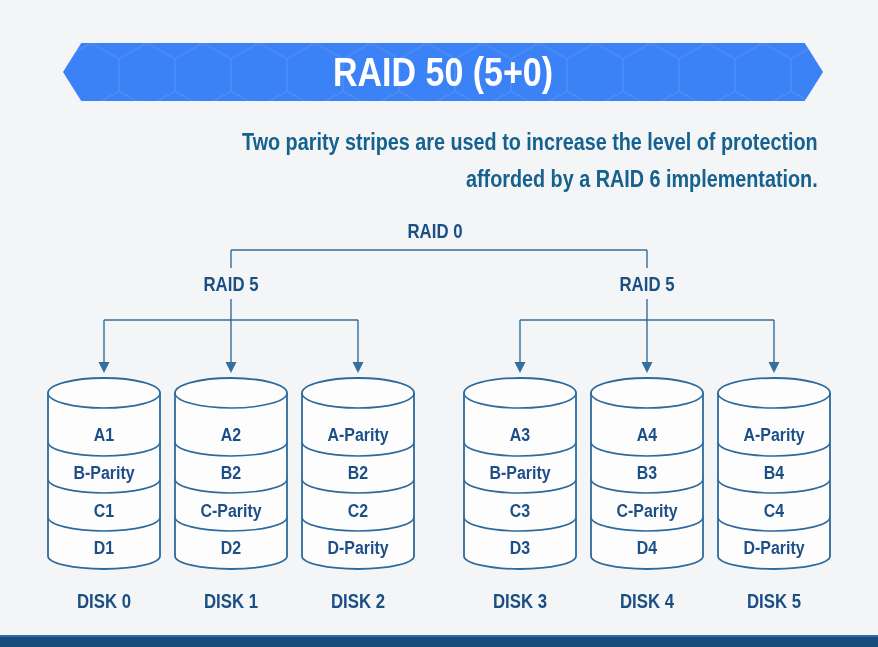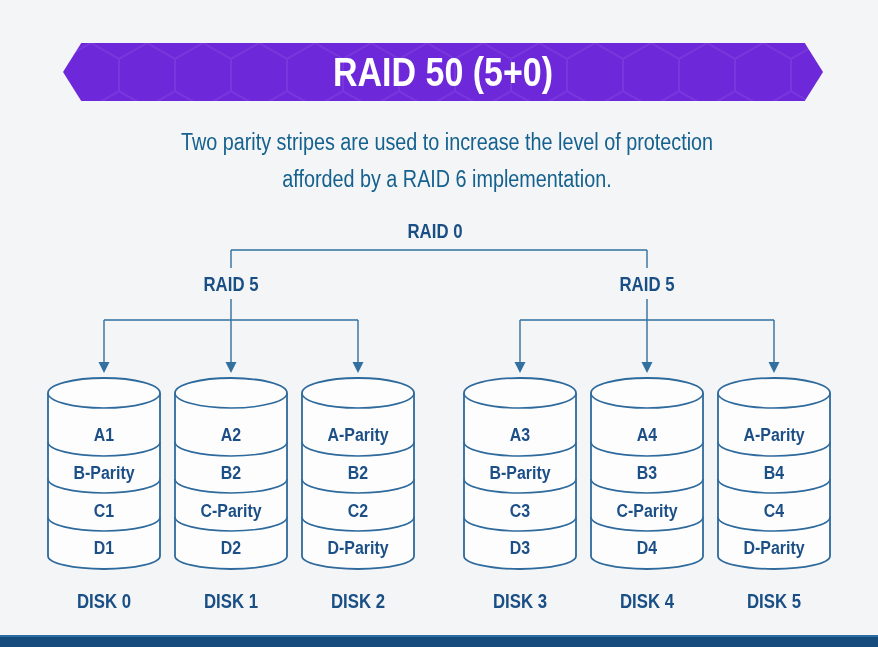--- a/index.html
+++ b/index.html
@@ -9,44 +9,44 @@
     overflow: hidden;
     background: #f4f5f6;
     font-family: "Liberation Sans", sans-serif;
   }
 
   
   .banner {
     position: absolute;
     left: 63px; top: 43px;
     width: 760px; height: 58px;
-    background: #6d28d9;
+    background: #3b82f6;
     clip-path: polygon(0 50%, 2.4% 0, 97.6% 0, 100% 50%, 97.6% 100%, 2.4% 100%);
   }
   .banner .hexes {
     position: absolute; inset: 0;
     width: 100%; height: 100%;
   }
   .banner .title {
     position: absolute; inset: 0;
     display: flex; align-items: center; justify-content: center;
     color: #ffffff;
     font-size: 40px; font-weight: bold;
     letter-spacing: 0px;
     transform: scaleX(0.85);
     white-space: nowrap;
   }
 
   
   .subtitle {
     position: absolute;
     left: 0; right: 0; top: 124px;
-    text-align: center;
+    text-align: right;
     color: #15618f;
-    font-size: 23px; font-weight: normal;
+    font-size: 23px; font-weight: bold;
     line-height: 37px;
     margin-left: 16px;
   }
   .subtitle .line { display: block; transform: scaleX(0.86); white-space: nowrap; }
 
   
   .diagram { position: absolute; left: 0; top: 210px; }
   .conn   { stroke: #31709f; stroke-width: 1.4; fill: none; }
   .arrow  { fill: #31709f; stroke: none; }
   .cylbody{ fill: #fdfdfe; stroke: #2e6a9c; stroke-width: 1.8; }

